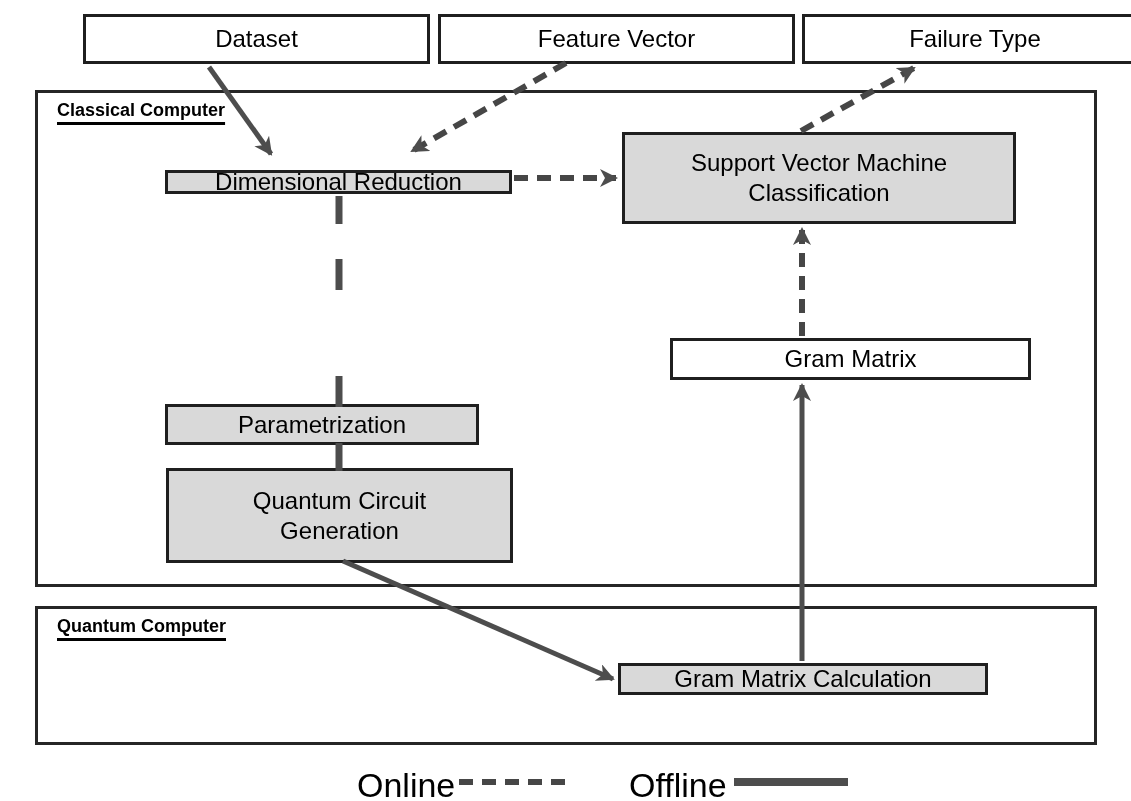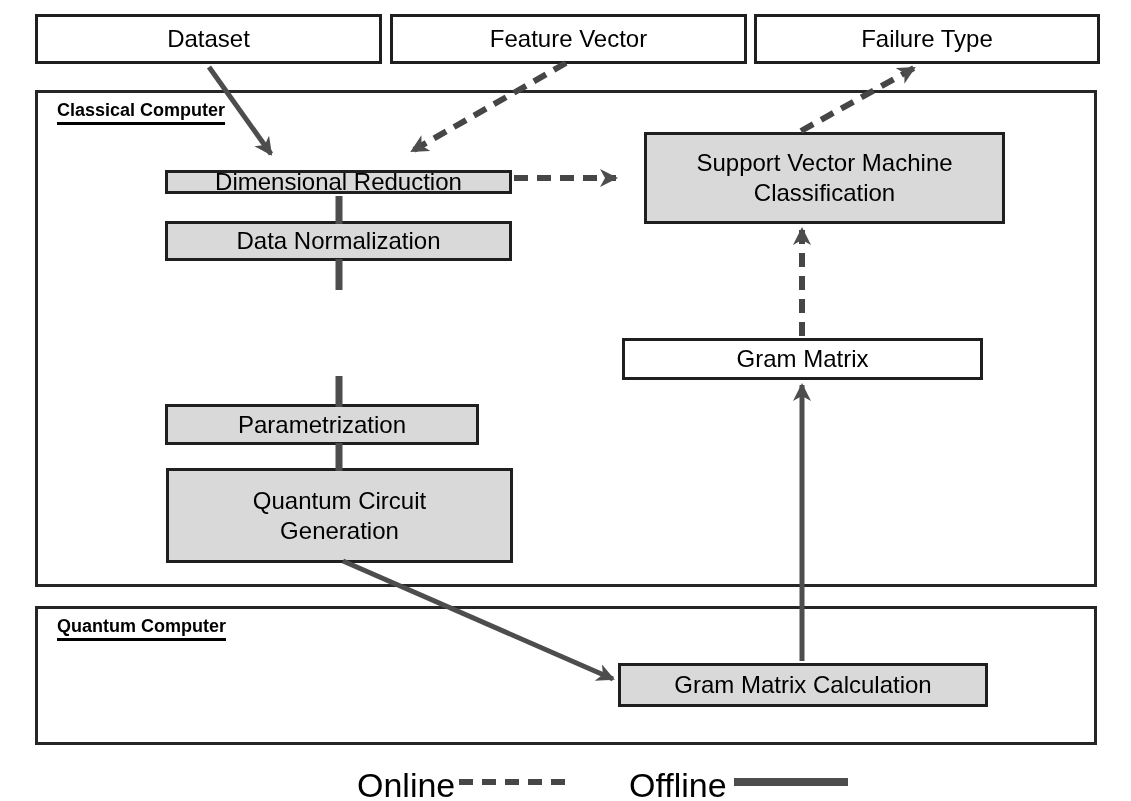--- a/index.html
+++ b/index.html
@@ -6,21 +6,21 @@
   .canvas{
     position:relative;width:1131px;height:801px;background:#ffffff;overflow:hidden;
     font-family:"Liberation Sans","DejaVu Sans",sans-serif;color:#000;
   }
   .box{
     position:absolute;box-sizing:border-box;border:3px solid #1f1f1f;
     display:flex;align-items:center;justify-content:center;text-align:center;
     font-size:24px;line-height:1.25;
   }
   .box .lbl{white-space:pre-line;}
-  .io{background:#ffffff;}
+  .io{background:#ffffff;margin-left:48px;}
   .proc{background:#d9d9d9;}
   .container-box{
     position:absolute;box-sizing:border-box;border:3px solid #262626;background:transparent;
   }
   .section-title{
     position:absolute;font-weight:bold;font-size:18px;
     text-decoration:underline;text-decoration-thickness:3px;text-underline-offset:6px;
   }
   .legend-label{
     position:absolute;font-size:34px;
@@ -48,43 +48,40 @@
   <div class="box io" style="left:754px;top:14px;width:346px;height:50px;">
     <span class="lbl">Failure Type</span>
   </div>
 
   <div class="container-box" style="left:35px;top:90px;width:1062px;height:497px;"></div>
   <div class="section-title" style="left:57px;top:100px;">Classical Computer</div>
 
   <div class="box proc" style="left:165px;top:170px;width:347px;height:24px;align-items:center;">
     <span class="lbl">Dimensional Reduction</span>
   </div>
-  <div class="box proc" style="left:165px;top:221px;width:347px;height:40px;">
-    <span class="lbl">Data Normalization</span>
-  </div>
   <div class="box proc" style="left:165px;top:404px;width:314px;height:41px;">
     <span class="lbl">Parametrization</span>
   </div>
   <div class="box proc" style="left:166px;top:468px;width:347px;height:95px;">
     <span class="lbl">Quantum Circuit
 Generation</span>
   </div>
 
-  <div class="box proc" style="left:644px;top:132px;width:361px;height:92px;">
+  <div class="box proc" style="left:622px;top:132px;width:394px;height:92px;">
     <span class="lbl">Support Vector Machine
 Classification</span>
   </div>
   <div class="box io" style="left:622px;top:338px;width:361px;height:42px;justify-content:center;">
     <span class="lbl">Gram Matrix</span>
   </div>
 
   <div class="container-box" style="left:35px;top:606px;width:1062px;height:139px;"></div>
   <div class="section-title" style="left:57px;top:616px;">Quantum Computer</div>
 
-  <div class="box proc" style="left:618px;top:663px;width:370px;height:44px;">
+  <div class="box proc" style="left:618px;top:663px;width:370px;height:32px;">
     <span class="lbl">Gram Matrix Calculation</span>
   </div>
 
   <div class="legend-label" style="left:357px;top:766px;">Online</div>
   <div class="legend-label" style="left:629px;top:766px;">Offline</div>
 
   <svg class="overlay" viewBox="0 0 1131 801">
     <defs>
       <marker id="ah" markerUnits="userSpaceOnUse" markerWidth="22" markerHeight="20" refX="16" refY="9" orient="auto">
         <path d="M0,0 L18,9 L0,18 L5,9 Z" fill="#4d4d4d"></path>

